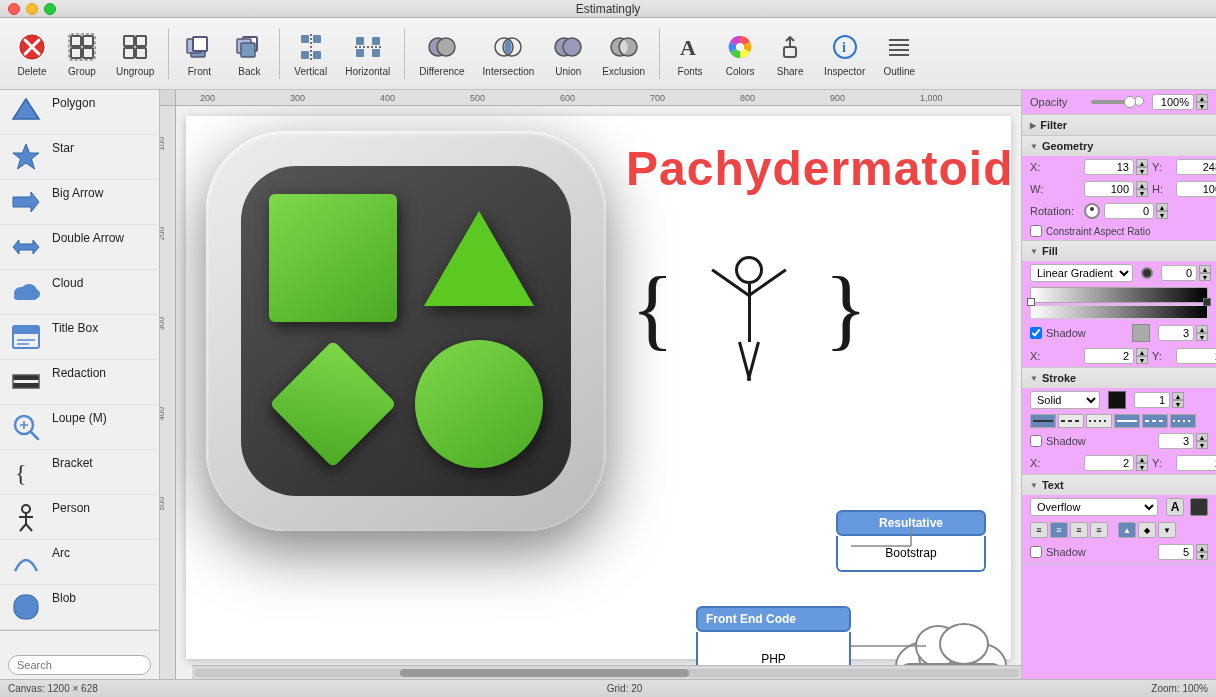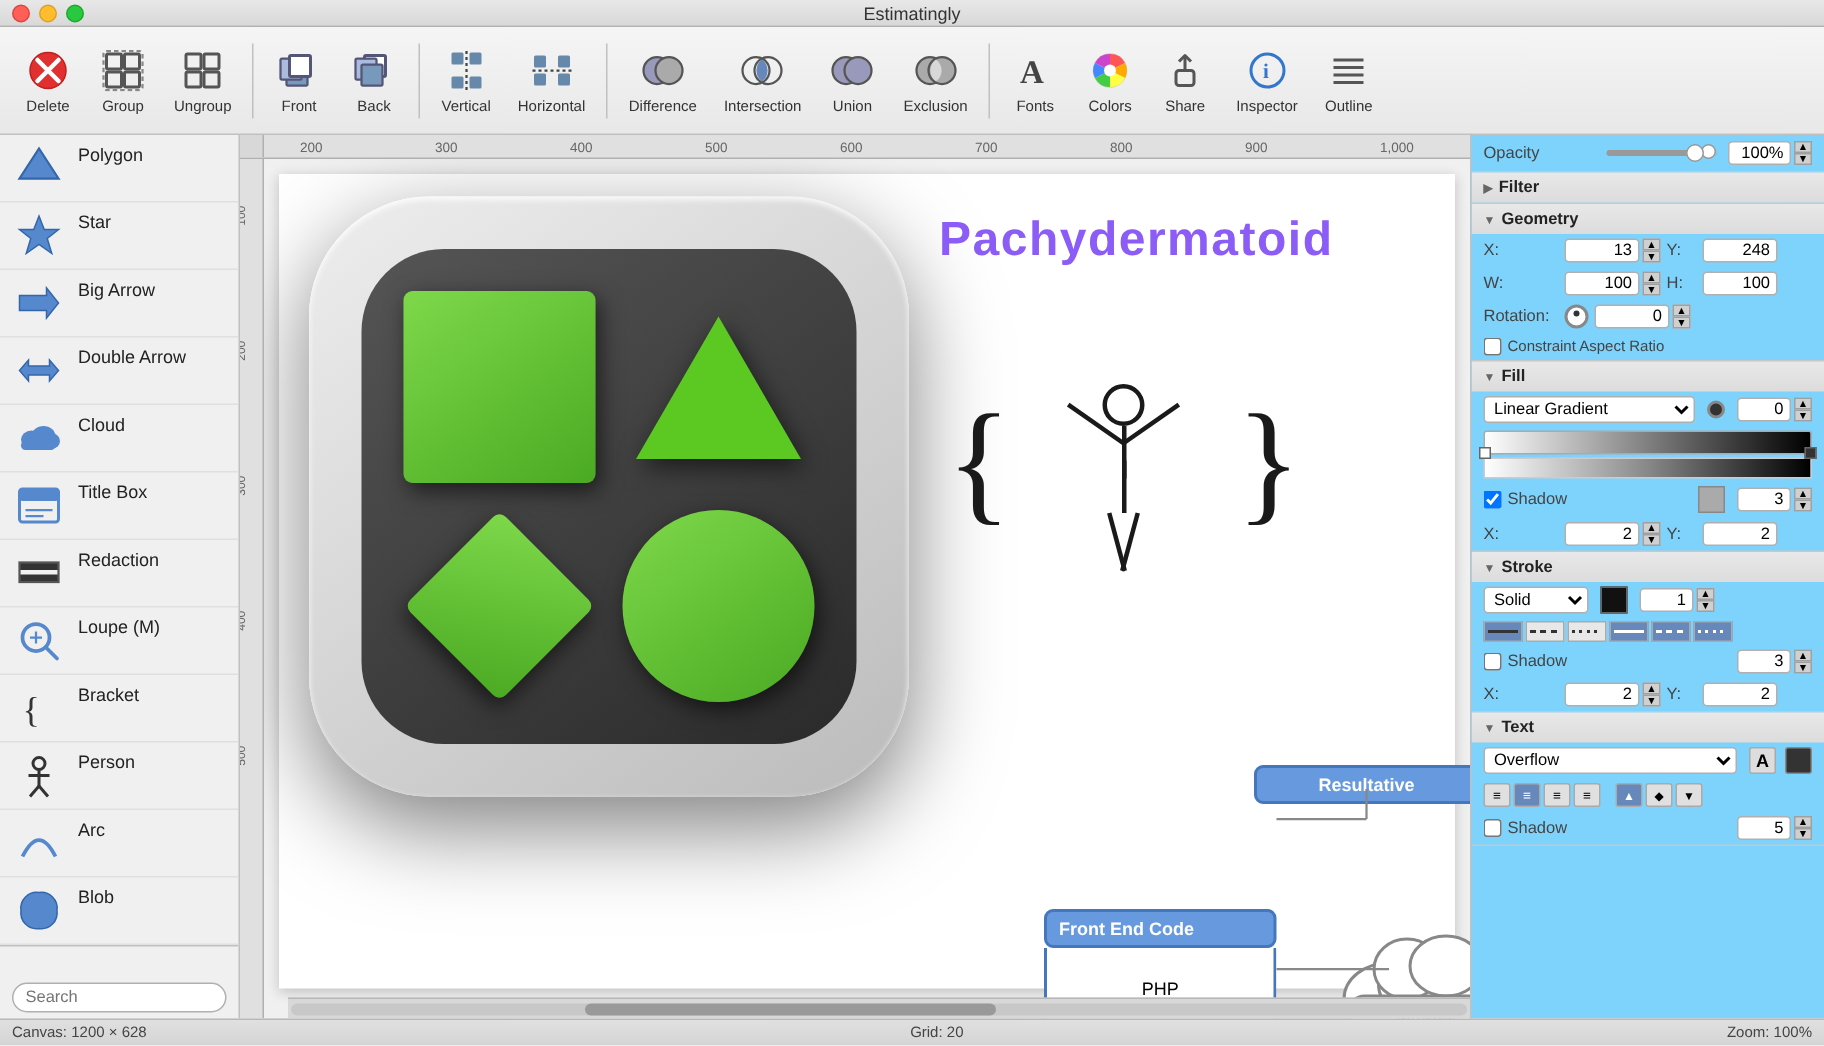--- a/index.html
+++ b/index.html
@@ -35,21 +35,21 @@
 
     
     #canvas-area { flex: 1; background: #c8c8c8; position: relative; overflow: hidden; display: flex; flex-direction: column; }
     #ruler-top { height: 16px; background: #e0e0e0; border-bottom: 1px solid #b0b0b0; display: flex; align-items: center; padding-left: 16px; position: relative; overflow: hidden; }
     #ruler-corner { position: absolute; left: 0; top: 0; width: 16px; height: 16px; background: #d8d8d8; border-right: 1px solid #b0b0b0; }
     #canvas-body { display: flex; flex: 1; }
     #ruler-left { width: 16px; background: #e0e0e0; border-right: 1px solid #b0b0b0; }
     #canvas-content { flex: 1; background: white; position: relative; overflow: hidden; }
 
     
-    #inspector { width: 236px; background: #7dd3fc; border-left: 1px solid #c0c0c0; display: flex; flex-direction: column; font-size: 11px; overflow-y: auto; }
+    #inspector { width: 195px; background: #f0abfc; border-left: 1px solid #c0c0c0; display: flex; flex-direction: column; font-size: 11px; overflow-y: auto; }
     .insp-section { border-bottom: 1px solid #c8c8c8; }
     .insp-section-header { display: flex; align-items: center; padding: 4px 8px; background: linear-gradient(180deg, #e8e8e8, #dcdcdc); cursor: pointer; font-weight: 600; font-size: 11px; color: #222; gap: 4px; }
     .insp-row { display: flex; align-items: center; padding: 3px 8px; gap: 4px; }
     .insp-label { color: #444; min-width: 50px; font-size: 11px; }
     .insp-input { border: 1px solid #b0b0b0; border-radius: 3px; background: white; padding: 1px 4px; font-size: 11px; width: 50px; text-align: right; }
     .insp-stepper { display: flex; flex-direction: column; }
     .insp-stepper-btn { width: 12px; height: 8px; background: #d0d0d0; border: 1px solid #a0a0a0; font-size: 7px; display: flex; align-items: center; justify-content: center; cursor: pointer; line-height: 1; }
     .insp-field-group { display: flex; align-items: center; gap: 2px; }
     .opacity-row { display: flex; align-items: center; padding: 4px 8px; gap: 6px; }
     .opacity-slider { flex: 1; height: 4px; background: linear-gradient(90deg, #aaa 85%, transparent); border-radius: 2px; position: relative; }
@@ -456,21 +456,21 @@
 
                 <div style="display:flex;align-items:center;justify-content:center;">
                   <div style="width:90px;height:90px;background:linear-gradient(145deg,#7ed84a,#4aaa22);transform:rotate(45deg);border-radius:6px;box-shadow:3px 5px 15px rgba(0,0,0,0.6);"></div>
                 </div>
 
                 <div style="background:linear-gradient(145deg,#7ed84a,#4aaa22);border-radius:50%;box-shadow:3px 5px 15px rgba(0,0,0,0.6);"></div>
               </div>
             </div>
           </div>
 
-          <div style="position:absolute;top:25px;left:440px;font-family:'Comic Sans MS',cursive,sans-serif;font-size:32px;font-weight:bold;color:#8b5cf6;letter-spacing:1px;">Pachydermatoid</div>
+          <div style="position:absolute;top:25px;left:440px;font-family:'Comic Sans MS',cursive,sans-serif;font-size:48px;font-weight:bold;color:#ef4444;letter-spacing:1px;">Pachydermatoid</div>
 
           <div style="position:absolute;top:130px;left:445px;display:flex;align-items:center;gap:0;">
 
             <div style="font-size:90px;color:#1a1a1a;font-family:serif;font-weight:100;line-height:1;margin-top:-10px;">{</div>
 
             <div style="display:flex;flex-direction:column;align-items:center;margin:0 30px;padding-top:10px;">
               <div style="width:28px;height:28px;border-radius:50%;border:3px solid #1a1a1a;"></div>
               <div style="width:3px;height:35px;background:#1a1a1a;"></div>
               <div style="display:flex;gap:0;margin-top:-25px;">
                 <div style="width:45px;height:3px;background:#1a1a1a;transform:rotate(35deg);transform-origin:right center;"></div>
@@ -481,20 +481,21 @@
                 <div style="width:3px;height:40px;background:#1a1a1a;transform:rotate(-15deg);transform-origin:top center;"></div>
                 <div style="width:3px;height:40px;background:#1a1a1a;transform:rotate(15deg);transform-origin:top center;"></div>
               </div>
             </div>
 
             <div style="font-size:90px;color:#1a1a1a;font-family:serif;font-weight:100;line-height:1;margin-top:-10px;">}</div>
           </div>
 
           <div style="position:absolute;top:370px;left:650px;width:150px;">
             <div style="background:#6699dd;color:white;border:2px solid #4477bb;border-radius:6px;padding:4px 8px;text-align:center;font-size:12px;font-weight:600;margin-top:24px;">Resultative</div>
+            <div style="border:2px solid #4477bb;border-top:none;border-radius:0 0 6px 6px;padding:10px 8px;text-align:center;font-size:12px;background:white;">Bootstrap</div>
           </div>
 
           <div style="position:absolute;top:490px;left:510px;width:155px;">
             <div style="background:#6699dd;color:white;border:2px solid #4477bb;border-radius:6px;padding:4px 8px;text-align:left;font-size:12px;font-weight:600;">Front End Code</div>
             <div style="border:2px solid #4477bb;border-top:none;border-radius:0 0 6px 6px;padding:20px 8px;text-align:center;font-size:12px;background:white;">PHP</div>
           </div>
 
           <div style="position:absolute;top:490px;left:700px;width:130px;height:100px;">
             <svg width="130" height="100" viewBox="0 0 130 100">
                 <ellipse cx="40" cy="60" rx="30" ry="24" fill="white" stroke="#888" stroke-width="2"></ellipse>

